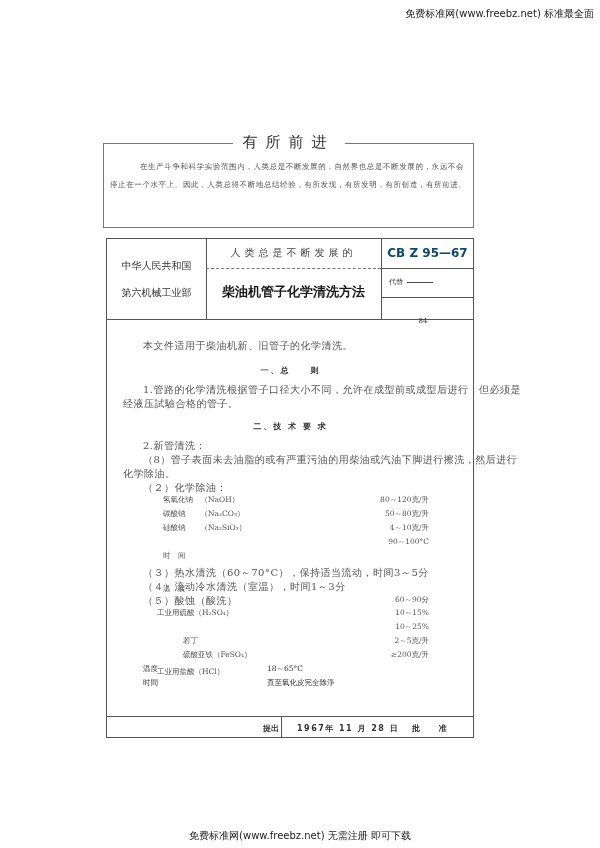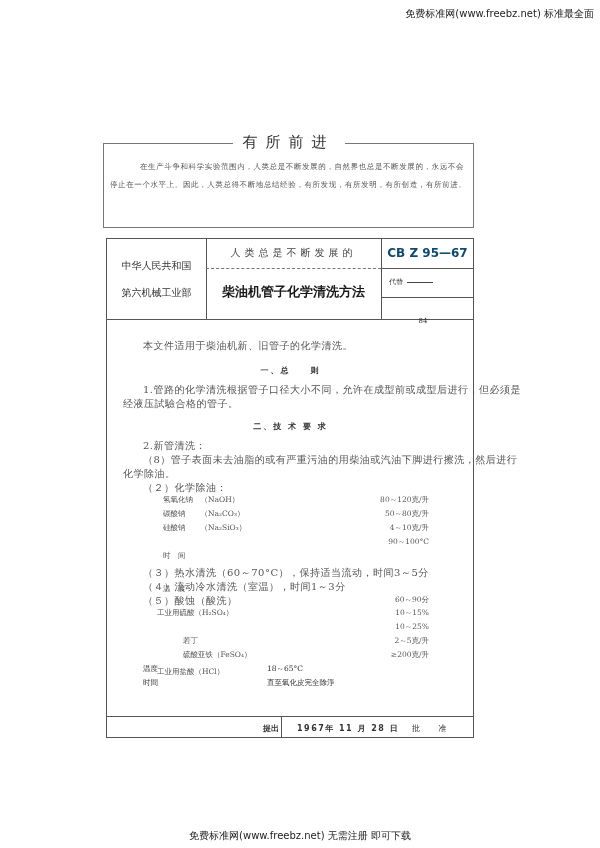--- a/index.html
+++ b/index.html
@@ -62,21 +62,21 @@
   .body-text { font-size: 10px; color: #555; letter-spacing: 0.5px; white-space: nowrap; }
   .sec-h { font-size: 8px; color: #333; font-weight: bold; letter-spacing: 2px; }
 
   .row-l { position: absolute; font-size: 7.5px; color: #555; white-space: nowrap; }
   .row-r { position: absolute; font-size: 7.5px; color: #555; white-space: nowrap; text-align: right; }
 
   #footer-propose { left: 0; width: 172px; top: 484px; text-align: right;
     font-size: 8px; font-weight: bold; font-family: "DejaVu Sans", sans-serif; color:#333; }
   #footer-date { left: 190px; top: 484px; font-size: 8px; font-weight: bold;
     font-family: "DejaVu Sans", sans-serif; letter-spacing: 1.5px; color:#333; }
-  #footer-approve { left: 305px; top: 484px; font-size: 8px; font-weight: normal;
+  #footer-approve { left: 305px; top: 484px; font-size: 8px; font-weight: bold;
     font-family: "DejaVu Sans", sans-serif; letter-spacing: 8px; color:#333; }
 </style>
 </head>
 <body>
 
 <div class="abs wm" id="wm-top">免费标准网(www.freebz.net) 标准最全面</div>
 
 <div class="abs" id="quote-box">
   <div class="abs" id="quote-title">
     <span>有所前进</span>

